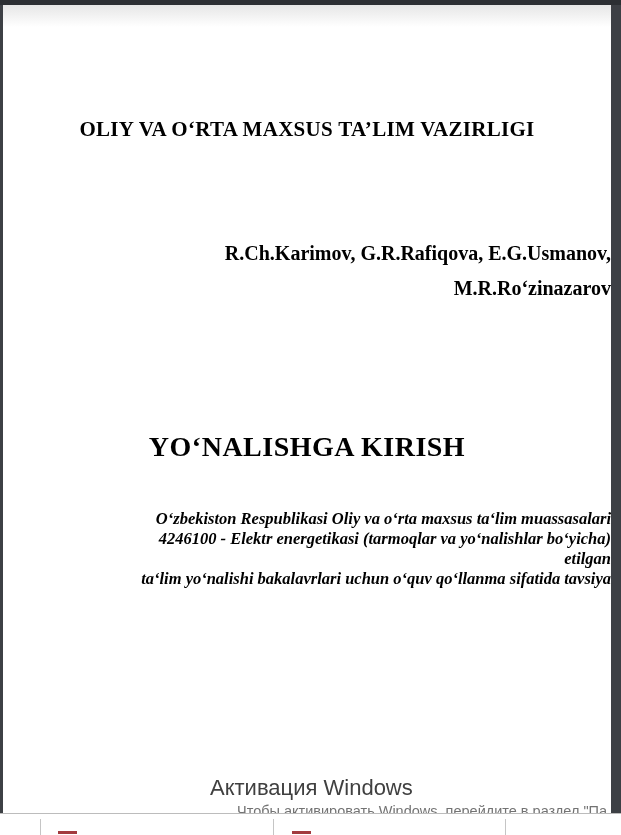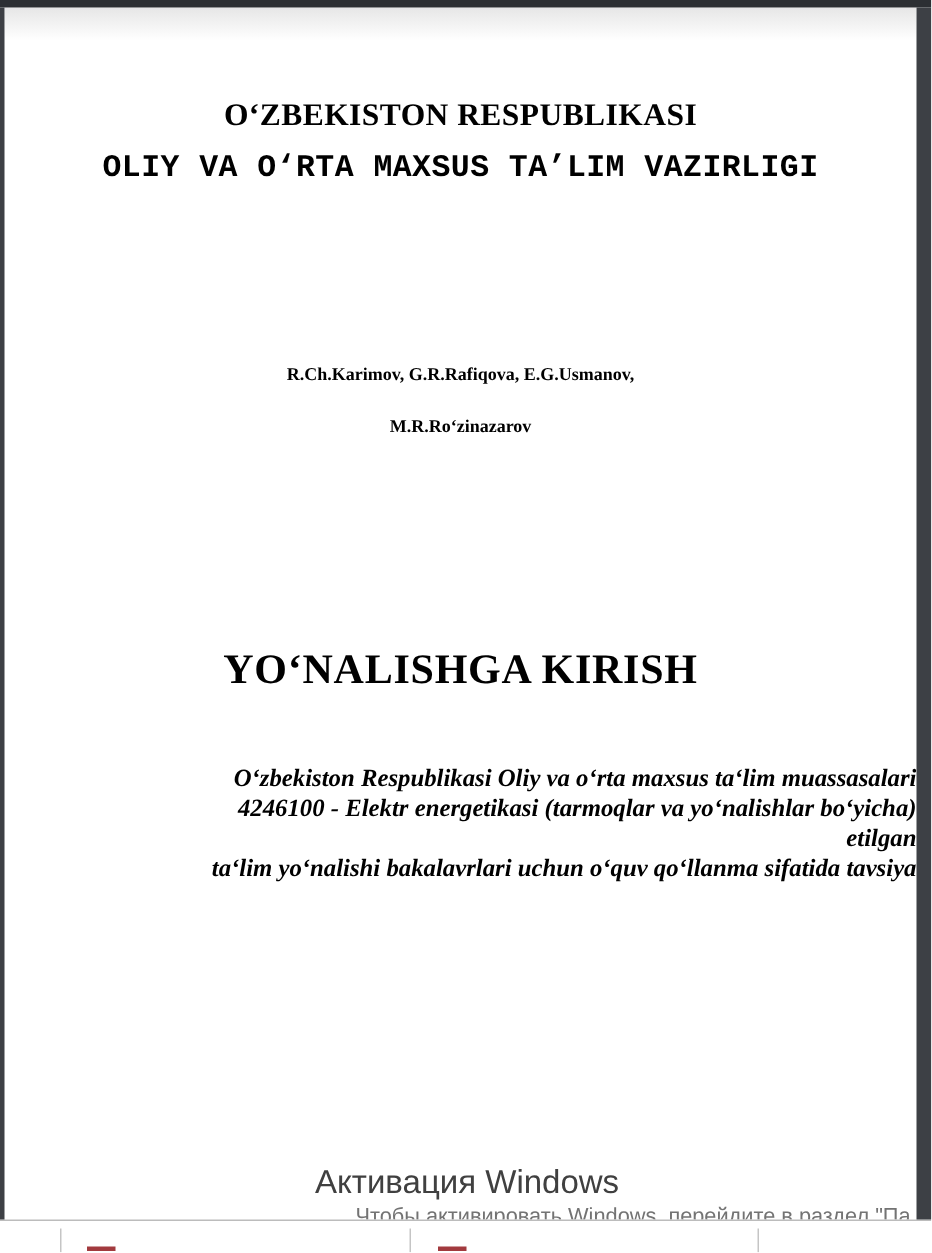--- a/index.html
+++ b/index.html
@@ -18,22 +18,22 @@
   
   .page{
     position:absolute;left:3px;top:5px;width:608px;height:808px;
     background:#ffffff;overflow:hidden;z-index:10;
   }
   .page-top-shadow{position:absolute;left:0;top:0;width:100%;height:22px;
     background:linear-gradient(#e6e6e6,#ffffff);}
   .cline{position:absolute;left:0;right:0;text-align:center;color:#000;white-space:nowrap;}
   .ministry{font-size:21px;font-weight:bold;letter-spacing:.3px;}
   .ministry-1{top:59px;}
-  .ministry-2{top:96px;font-family:Liberation Mono, monospace;}
-  .authors{font-size:12px;font-weight:bold;}
+  .ministry-2{top:112px;}
+  .authors{font-size:20px;font-weight:bold;text-align:right;}
   .authors-1{top:237px;}
   .authors-2{top:272px;}
   .book-title{top:426px;font-size:28px;font-weight:bold;letter-spacing:.5px;}
   .annotation{
     position:absolute;left:0;right:0;top:504px;
     text-align:right;font-size:16.5px;font-weight:bold;font-style:italic;
     line-height:20px;color:#000;
   }
   .footer-city{top:771px;font-size:19px;font-weight:bold;z-index:5;margin-top:41px;}
 
@@ -57,21 +57,20 @@
   .red-frag.r2{left:292px;}
 </style>
 </head>
 <body>
 
 <div class="screen">
 
   <div class="page">
     <div class="page-top-shadow"></div>
 
-    <div class="cline ministry ministry-1">O‘ZBEKISTON RESPUBLIKASI</div>
     <div class="cline ministry ministry-2">OLIY VA O‘RTA MAXSUS TA’LIM VAZIRLIGI</div>
 
     <div class="cline authors authors-1">R.Ch.Karimov, G.R.Rafiqova, E.G.Usmanov,</div>
     <div class="cline book-title">YO‘NALISHGA KIRISH</div>
 
     <div class="cline authors authors-2">M.R.Ro‘zinazarov</div>
 
     <div class="annotation">
       <div>O‘zbekiston Respublikasi Oliy va o‘rta maxsus ta‘lim muassasalari</div>
       <div>4246100 - Elektr energetikasi (tarmoqlar va yo‘nalishlar bo‘yicha)</div>

